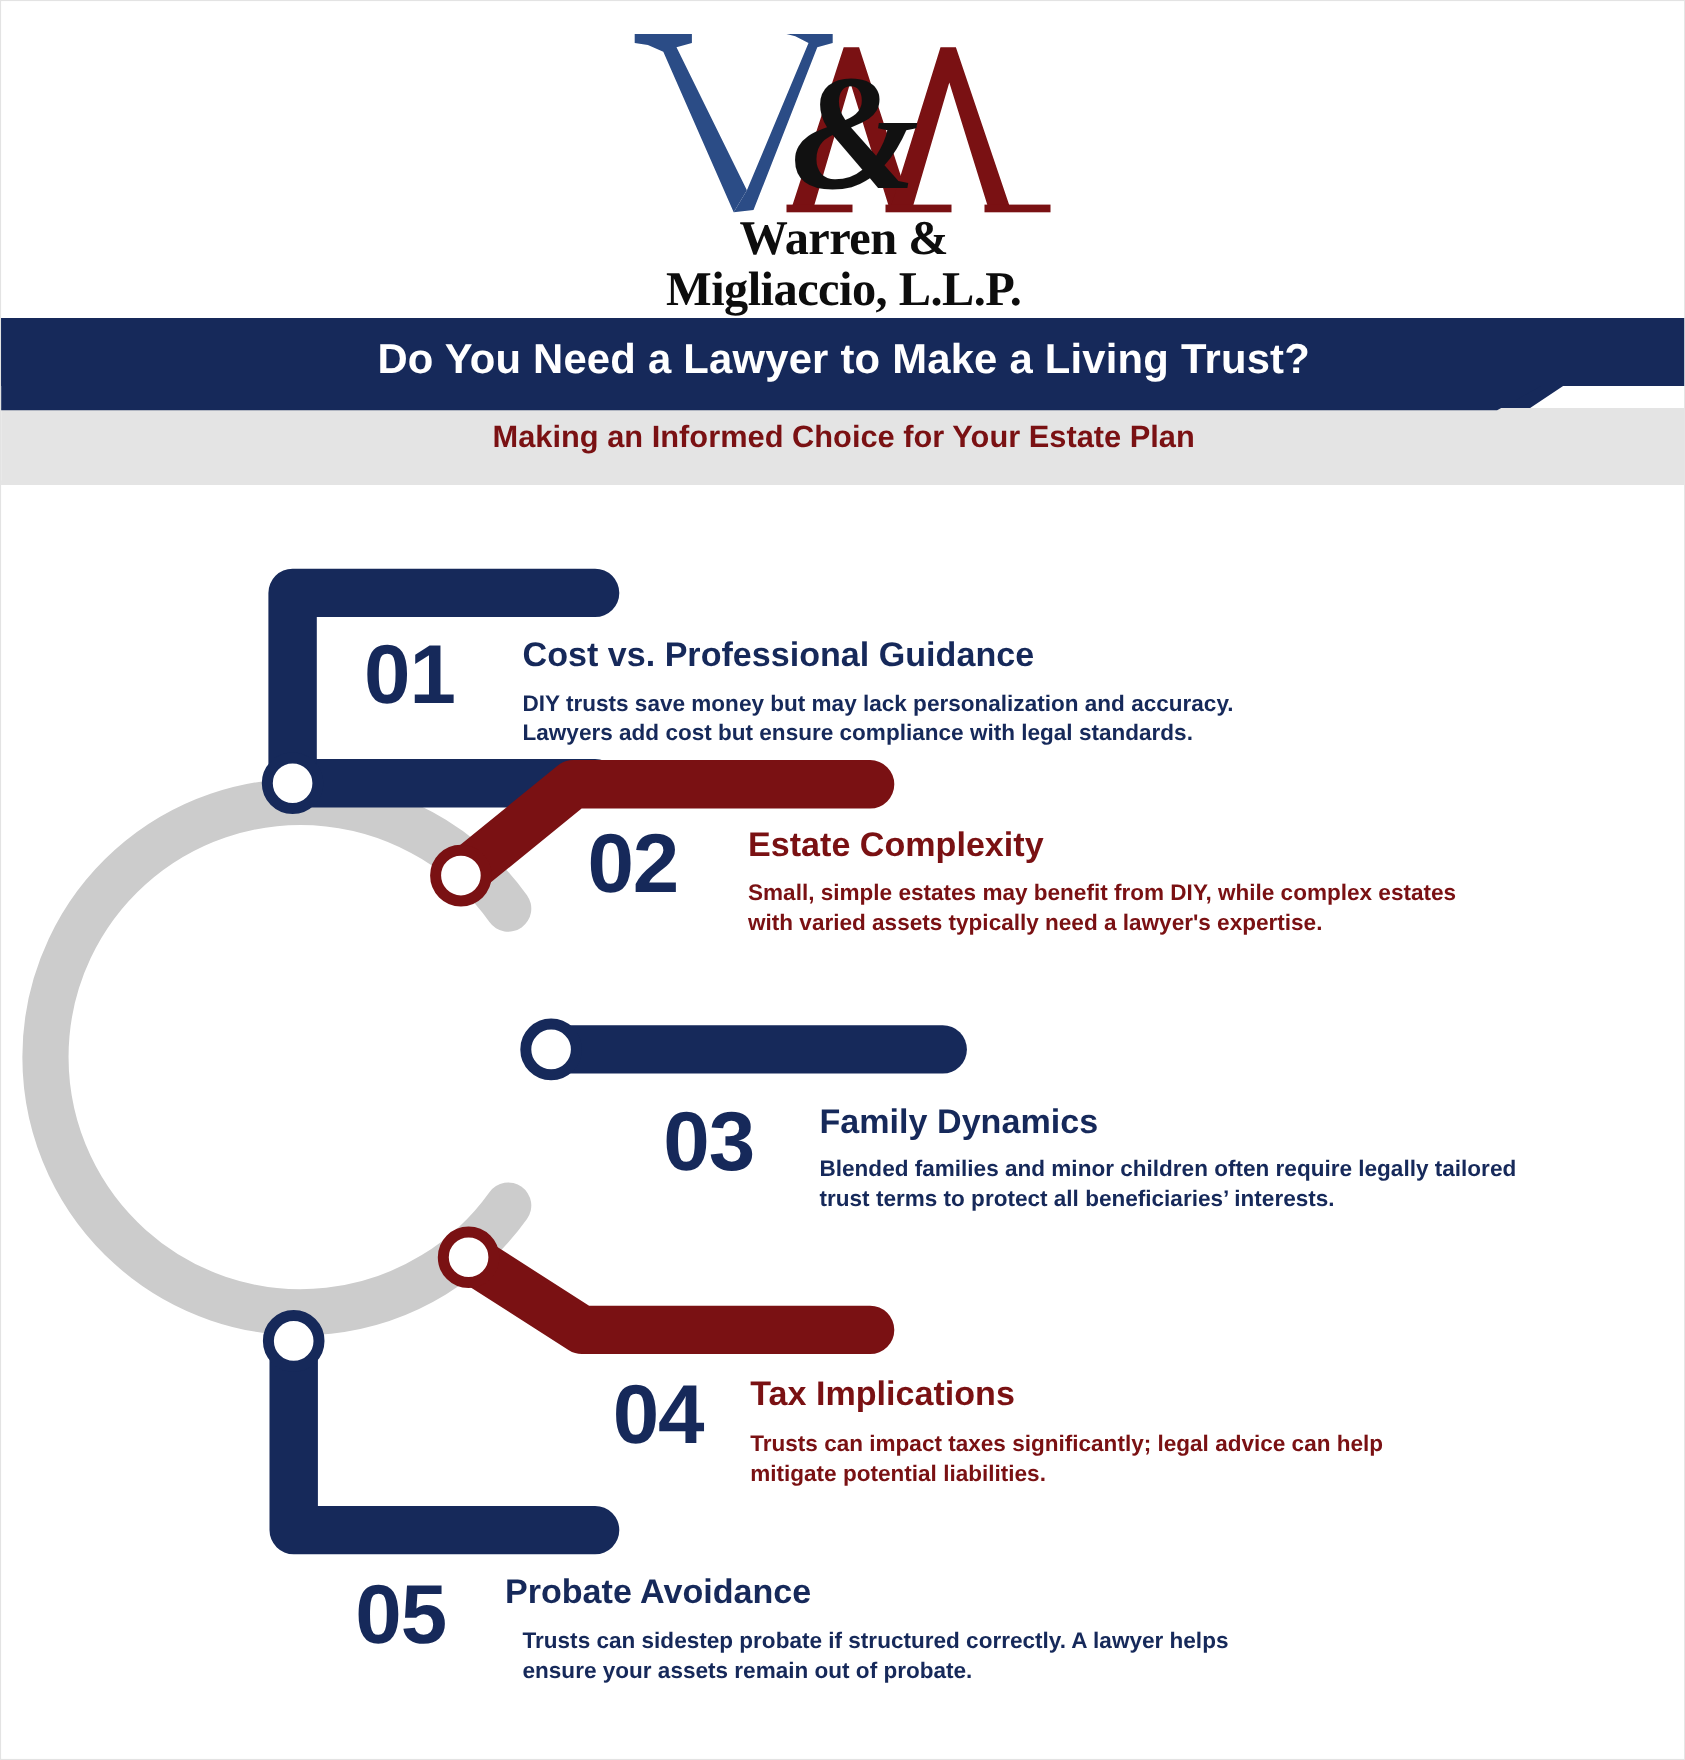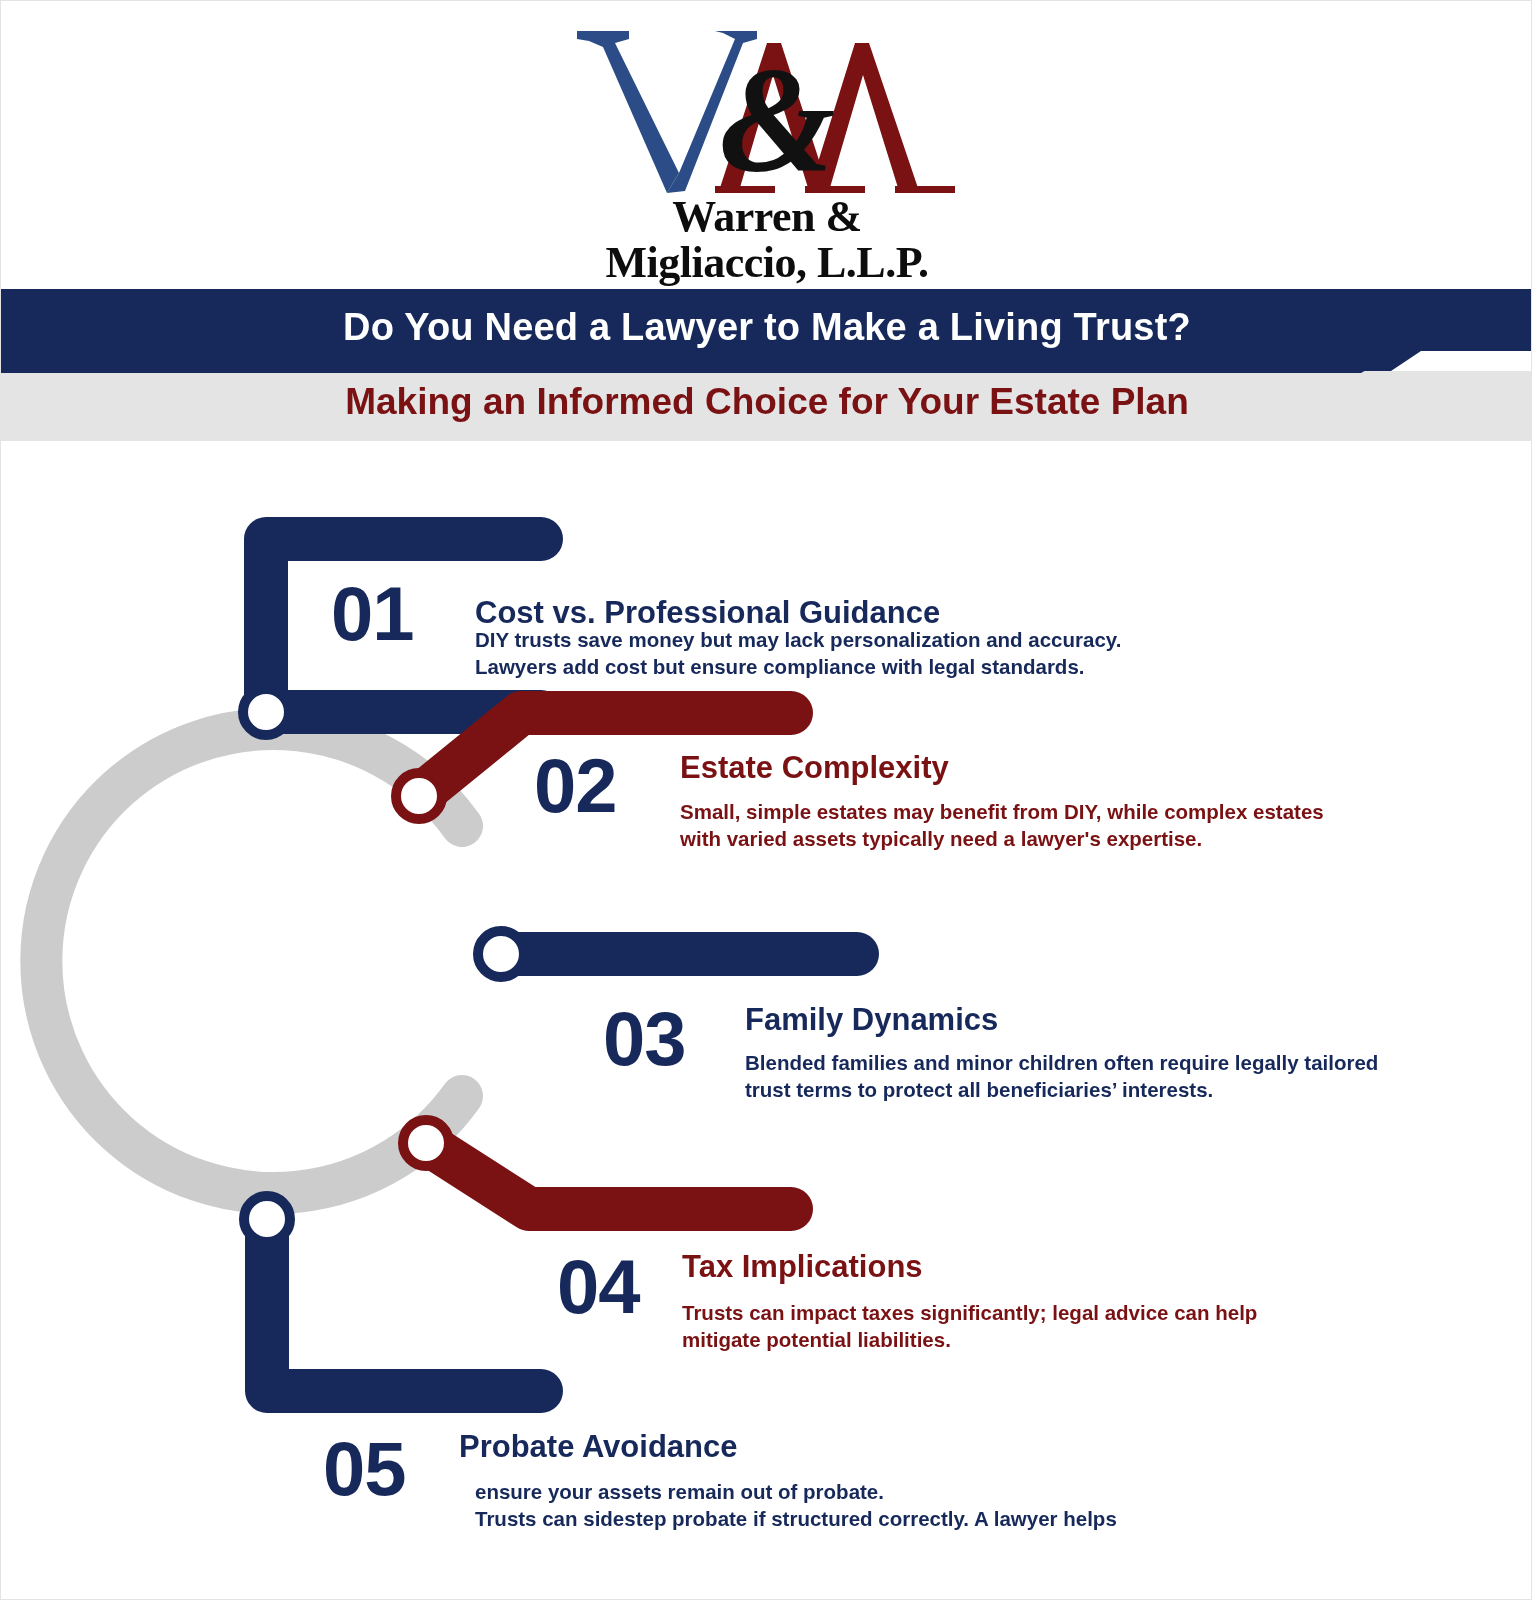--- a/index.html
+++ b/index.html
@@ -80,21 +80,21 @@
     font-weight: bold;
     letter-spacing: 0.2px;
   }
   .banner-sub {
     position: absolute;
     left: 0;
     top: 92px;
     width: 1532px;
     text-align: center;
     color: #7A1113;
-    font-size: 37px;
+    font-size: 28px;
     font-weight: bold;
   }
 
   
   .flow {
     position: absolute;
     left: 0;
     top: 440px;
     width: 1532px;
     height: 1160px;
@@ -199,21 +199,21 @@
 
       <circle cx="265" cy="271" r="23" fill="#FFFFFF" stroke="#16295A" stroke-width="10"></circle>
       <circle cx="418" cy="355" r="23" fill="#FFFFFF" stroke="#7A1113" stroke-width="10"></circle>
       <circle cx="500" cy="513" r="23" fill="#FFFFFF" stroke="#16295A" stroke-width="10"></circle>
       <circle cx="425" cy="702" r="23" fill="#FFFFFF" stroke="#7A1113" stroke-width="10"></circle>
       <circle cx="266" cy="778" r="23" fill="#FFFFFF" stroke="#16295A" stroke-width="10"></circle>
     </svg>
 
     <div class="item" style="left:0; top:0; width:1532px; height:1160px;">
       <div class="num navy" style="left:330px; top:135px;">01</div>
-      <div class="title navy" style="left:474px; top:138px;margin-top:18px;">Cost vs. Professional Guidance</div>
+      <div class="title navy" style="left:474px; top:138px;">Cost vs. Professional Guidance</div>
       <div class="desc navy" style="left:474px; top:185px; width:760px;">
         <div>DIY trusts save money but may lack personalization and accuracy.</div>
         <div>Lawyers add cost but ensure compliance with legal standards.</div>
       </div>
     </div>
 
     <div class="item" style="left:0; top:0; width:1532px; height:1160px;">
       <div class="num navy" style="left:533px; top:307px;">02</div>
       <div class="title crimson" style="left:679px; top:311px;">Estate Complexity</div>
       <div class="desc crimson" style="left:679px; top:357px; width:760px;">
@@ -237,19 +237,19 @@
       <div class="desc crimson" style="left:681px; top:858px; width:760px;">
         <div>Trusts can impact taxes significantly; legal advice can help</div>
         <div> mitigate potential liabilities.</div>
       </div>
     </div>
 
     <div class="item" style="left:0; top:0; width:1532px; height:1160px;">
       <div class="num navy" style="left:322px; top:990px;">05</div>
       <div class="title navy" style="left:458px; top:990px;">Probate Avoidance</div>
       <div class="desc navy" style="left:474px; top:1037px; width:760px;">
+        <div>Trusts can sidestep probate if structured correctly. A lawyer helps</div>
         <div> ensure your assets remain out of probate.</div>
-        <div>Trusts can sidestep probate if structured correctly. A lawyer helps</div>
       </div>
     </div>
 
   </div>
 </div>
 
 </body></html>

